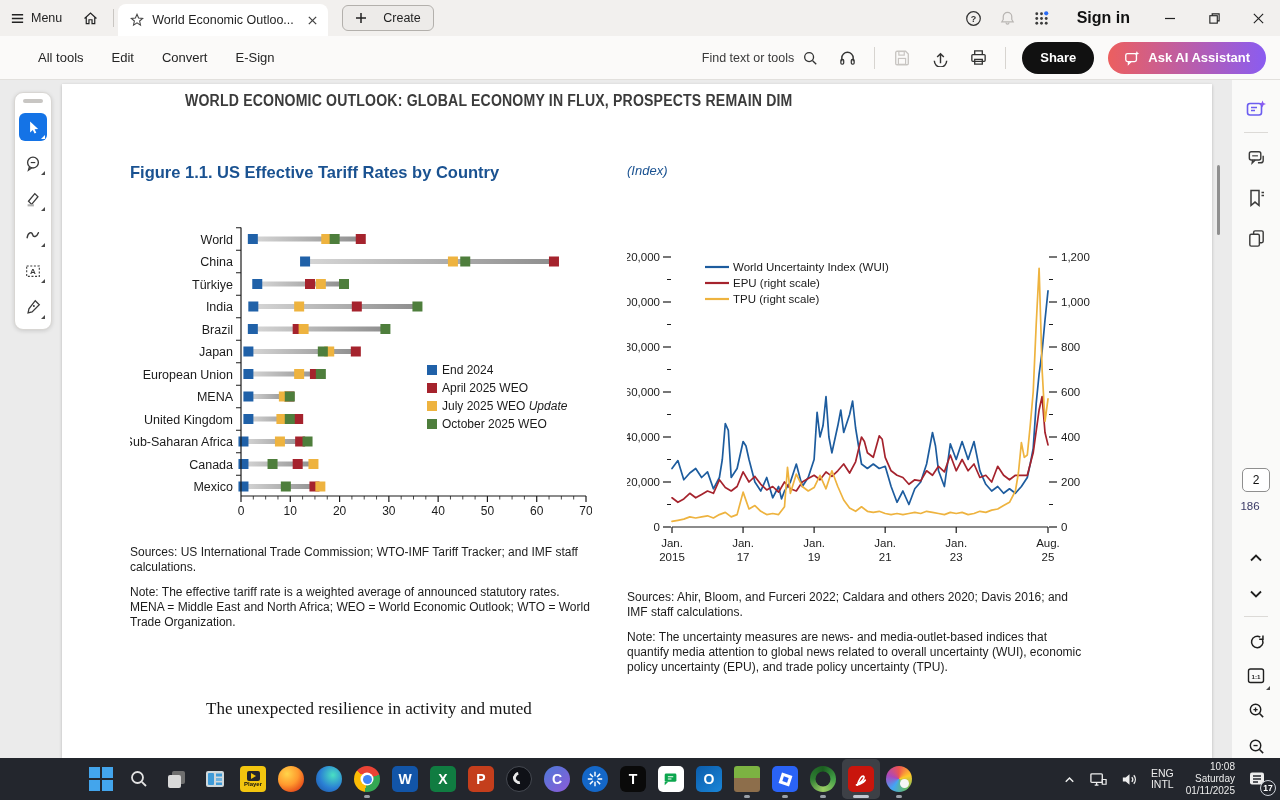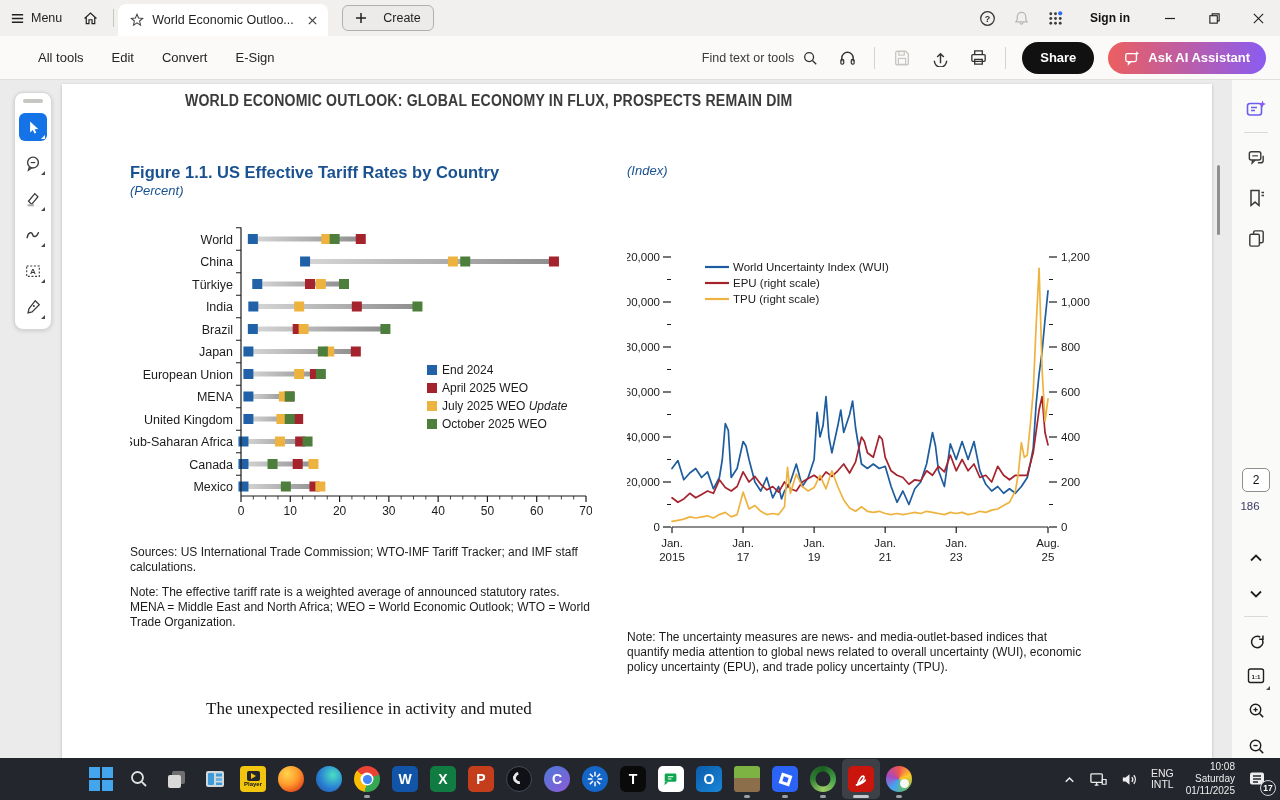--- a/index.html
+++ b/index.html
@@ -15,21 +15,21 @@
   .vsep { width:1px; height:18px; background:#c9c6c2; margin:0 4px; }
   .tab { display:flex; align-items:center; gap:8px; background:#ffffff;
     border-radius:8px 8px 0 0; height:32px; margin-top:4px; padding:0 10px 0 12px; width:210px; }
   .tab-title { font-size:12.5px; color:#1f1f1f; white-space:nowrap; overflow:hidden; flex:1; }
   .create-btn { display:flex; align-items:center; gap:16px; margin-left:14px; height:26px;
     background:#edebe9; border:1px solid #b3b0ac; border-radius:6px; font-size:12.5px;
     color:#1f1f1f; padding:0 12px; cursor:pointer; }
   .tb-right { margin-left:auto; display:flex; align-items:center; height:100%; }
   .tb-ic { width:34px; height:100%; display:flex; align-items:center; justify-content:center;
     background:transparent; border:none; cursor:pointer; }
-  .signin { font-size:12px; font-weight:700; color:#111; background:transparent; border:none;
+  .signin { font-size:16px; font-weight:700; color:#111; background:transparent; border:none;
     padding:0 18px; cursor:pointer; }
   .winctl { width:44px; height:100%; display:flex; align-items:center; justify-content:center;
     border:none; background:transparent; cursor:pointer; }
 
   
   #toolbar { position:absolute; left:0; top:36px; width:1280px; height:44px; background:#fbfaf9;
     border-bottom:1px solid #e2e0dd; display:flex; align-items:center; }
   .menu-item { font-size:13px; color:#252525; background:transparent; border:none;
     padding:0 14px; height:100%; cursor:pointer; }
   #toolbar .left { display:flex; height:100%; align-items:flex-end; padding-left:24px; }
@@ -334,21 +334,20 @@
         </svg>
       <span class="tp-caret"></span>
     </button>
   </div>
 
   <div id="page">
     <div id="doc-header">WORLD ECONOMIC OUTLOOK: GLOBAL ECONOMY IN FLUX, PROSPECTS REMAIN DIM</div>
 
     <div id="fig1" class="fig">
       <div class="fig-title">Figure 1.1.  US Effective Tariff Rates by Country</div>
-      <div class="fig-sub">(Percent)</div>
       <div id="fig1-chart" class="fig-chart"><svg width="462" height="296" viewBox="0 0 462 296">
             <defs>
               <linearGradient id="g-bar" x1="0" y1="0" x2="1" y2="0">
                 <stop offset="0%" stop-color="#d6d6d6"></stop>
                 <stop offset="100%" stop-color="#8e8e8e"></stop>
               </linearGradient>
             </defs>
             <text x="103" y="17.5" font-size="12.5" fill="#1b1b1b" text-anchor="end">World</text>
             <rect x="122.82857142857142" y="10.5" width="107.93571428571431" height="5" rx="1.5" fill="url(#g-bar)"></rect>
             <rect x="225.76428571428573" y="8" width="10" height="10" fill="#a5232d"></rect>
@@ -550,20 +549,21 @@
             <polyline points="45.0,220.5 50.9,212.6 56.8,231.8 62.8,225.0 68.7,220.5 74.6,229.5 80.5,223.9 86.4,240.8 92.4,229.5 95.3,211.5 98.3,175.5 101.3,182.3 104.2,229.5 110.1,220.5 116.1,193.5 119.0,198.0 122.0,211.5 127.9,234.0 133.8,243.0 139.7,229.5 145.7,249.8 151.6,238.5 154.5,250.9 157.5,243.0 163.4,234.0 169.3,216.0 175.3,238.5 181.2,229.5 187.1,211.5 190.1,164.3 193.0,189.0 196.0,177.8 199.0,148.5 201.9,189.0 204.9,204.8 210.8,177.8 213.8,162.0 216.7,184.5 222.6,166.5 225.6,153.0 228.6,180.0 234.5,216.0 240.4,220.5 246.3,216.0 252.2,220.5 258.2,218.3 264.1,238.5 270.0,254.3 275.9,243.0 281.9,256.5 287.8,240.8 293.7,234.0 299.6,216.0 305.5,184.5 308.5,198.0 311.5,222.8 317.4,238.5 323.3,195.8 329.2,211.5 335.1,193.5 341.1,211.5 347.0,193.5 352.9,222.8 358.8,236.3 364.7,243.0 370.7,238.5 376.6,245.3 382.5,240.8 388.4,245.3 394.4,238.5 400.3,229.5 403.2,216.0 406.2,200.3 409.2,155.3 412.1,126.0 415.1,103.5 418.0,72.0 421.0,42.8" fill="none" stroke="#1d5c9e" stroke-width="1.7" stroke-linejoin="round" stroke-linecap="round"></polyline>
             <polyline points="45.0,249.8 50.9,254.3 56.8,250.9 62.8,245.3 68.7,249.8 74.6,246.4 80.5,243.0 86.4,245.3 92.4,231.8 98.3,239.6 104.2,243.0 110.1,238.5 116.1,223.9 122.0,234.0 127.9,228.4 133.8,236.3 139.7,241.9 145.7,238.5 151.6,244.1 157.5,234.0 163.4,240.8 169.3,243.0 175.3,234.0 181.2,230.6 187.1,227.3 193.0,231.8 199.0,223.9 204.9,228.4 210.8,222.8 216.7,216.0 222.6,225.0 228.6,213.8 234.5,189.0 237.4,193.5 240.4,204.8 246.3,209.3 252.2,187.9 255.2,191.3 258.2,209.3 264.1,222.8 270.0,227.3 275.9,229.5 281.9,236.3 287.8,231.8 293.7,232.9 299.6,222.8 305.5,227.3 311.5,218.3 317.4,223.9 323.3,207.0 329.2,222.8 335.1,211.5 341.1,222.8 347.0,216.0 352.9,229.5 358.8,227.3 364.7,234.0 370.7,218.3 376.6,227.3 382.5,231.8 388.4,227.3 394.4,227.3 400.3,227.3 406.2,204.8 412.1,162.0 415.1,148.5 418.0,184.5 421.0,196.9" fill="none" stroke="#a5232d" stroke-width="1.7" stroke-linejoin="round" stroke-linecap="round"></polyline>
             <polyline points="45.0,273.4 50.9,272.3 56.8,271.1 62.8,268.9 68.7,270.0 74.6,268.9 80.5,267.8 86.4,270.0 92.4,266.6 98.3,264.4 104.2,268.9 110.1,266.6 116.1,244.1 122.0,261.0 127.9,257.6 133.8,263.3 139.7,266.6 145.7,265.5 151.6,266.6 157.5,258.8 160.5,219.4 163.4,245.3 169.3,226.1 175.3,238.5 181.2,243.0 187.1,239.6 193.0,227.3 199.0,240.8 204.9,222.8 210.8,238.5 216.7,252.0 222.6,259.9 228.6,263.3 234.5,258.8 240.4,263.3 246.3,264.4 252.2,263.3 258.2,265.5 264.1,266.6 270.0,265.5 275.9,266.6 281.9,265.5 287.8,264.4 293.7,265.5 299.6,263.3 305.5,264.4 311.5,265.5 317.4,266.6 323.3,264.4 329.2,265.5 335.1,264.4 341.1,266.6 347.0,265.5 352.9,263.3 358.8,264.4 364.7,262.1 370.7,261.0 376.6,257.6 382.5,254.3 388.4,243.0 391.4,225.0 394.4,194.6 397.3,209.3 400.3,207.0 403.2,177.8 406.2,144.0 409.2,76.5 412.1,20.3 415.1,121.5 418.0,173.3 421.0,150.8" fill="none" stroke="#eeb33f" stroke-width="1.7" stroke-linejoin="round" stroke-linecap="round"></polyline>
             <path d="M78 19 H102" stroke="#1d5c9e" stroke-width="2.2"></path>
             <text x="106" y="23" font-size="11.5" fill="#1b1b1b">World Uncertainty Index (WUI)</text>
             <path d="M78 35 H102" stroke="#a5232d" stroke-width="2.2"></path>
             <text x="106" y="39" font-size="11.5" fill="#1b1b1b">EPU (right scale)</text>
             <path d="M78 51 H102" stroke="#eeb33f" stroke-width="2.2"></path>
             <text x="106" y="55" font-size="11.5" fill="#1b1b1b">TPU (right scale)</text>
           </svg></div>
+      <div id="fig2-sources" class="fig-sources">Sources: Ahir, Bloom, and Furceri 2022; Caldara and others 2020; Davis 2016; and IMF staff calculations.</div>
       <div id="fig2-note" class="fig-note">Note: The uncertainty measures are news- and media-outlet-based indices that quantify media attention to global news related to overall uncertainty (WUI), economic policy uncertainty (EPU), and trade policy uncertainty (TPU).</div>
     </div>
 
     <div id="para">
       <div class="l1">The unexpected resilience in activity and muted</div>
     </div>
   </div>
 
   <div id="pagescroll"></div>
 

